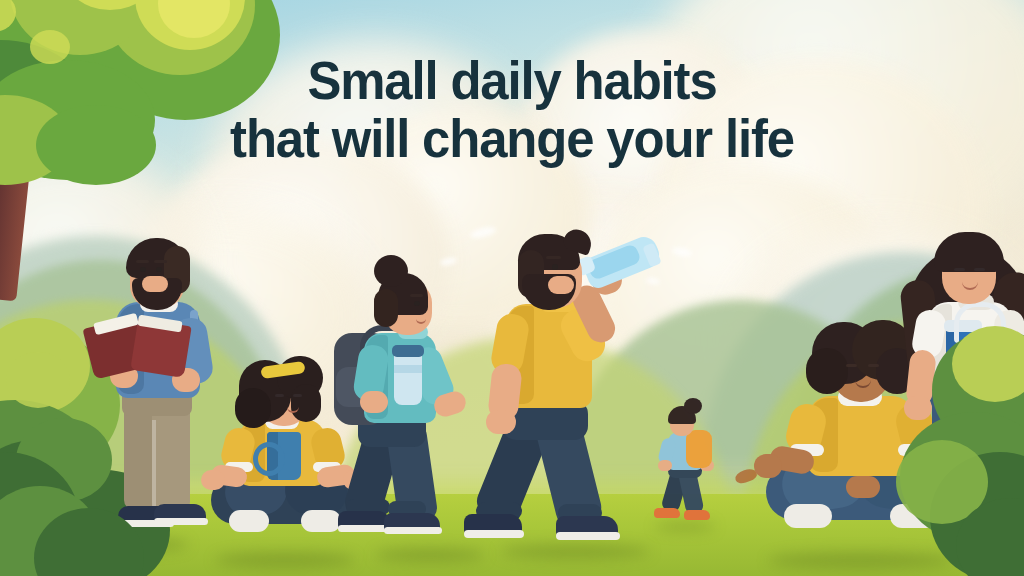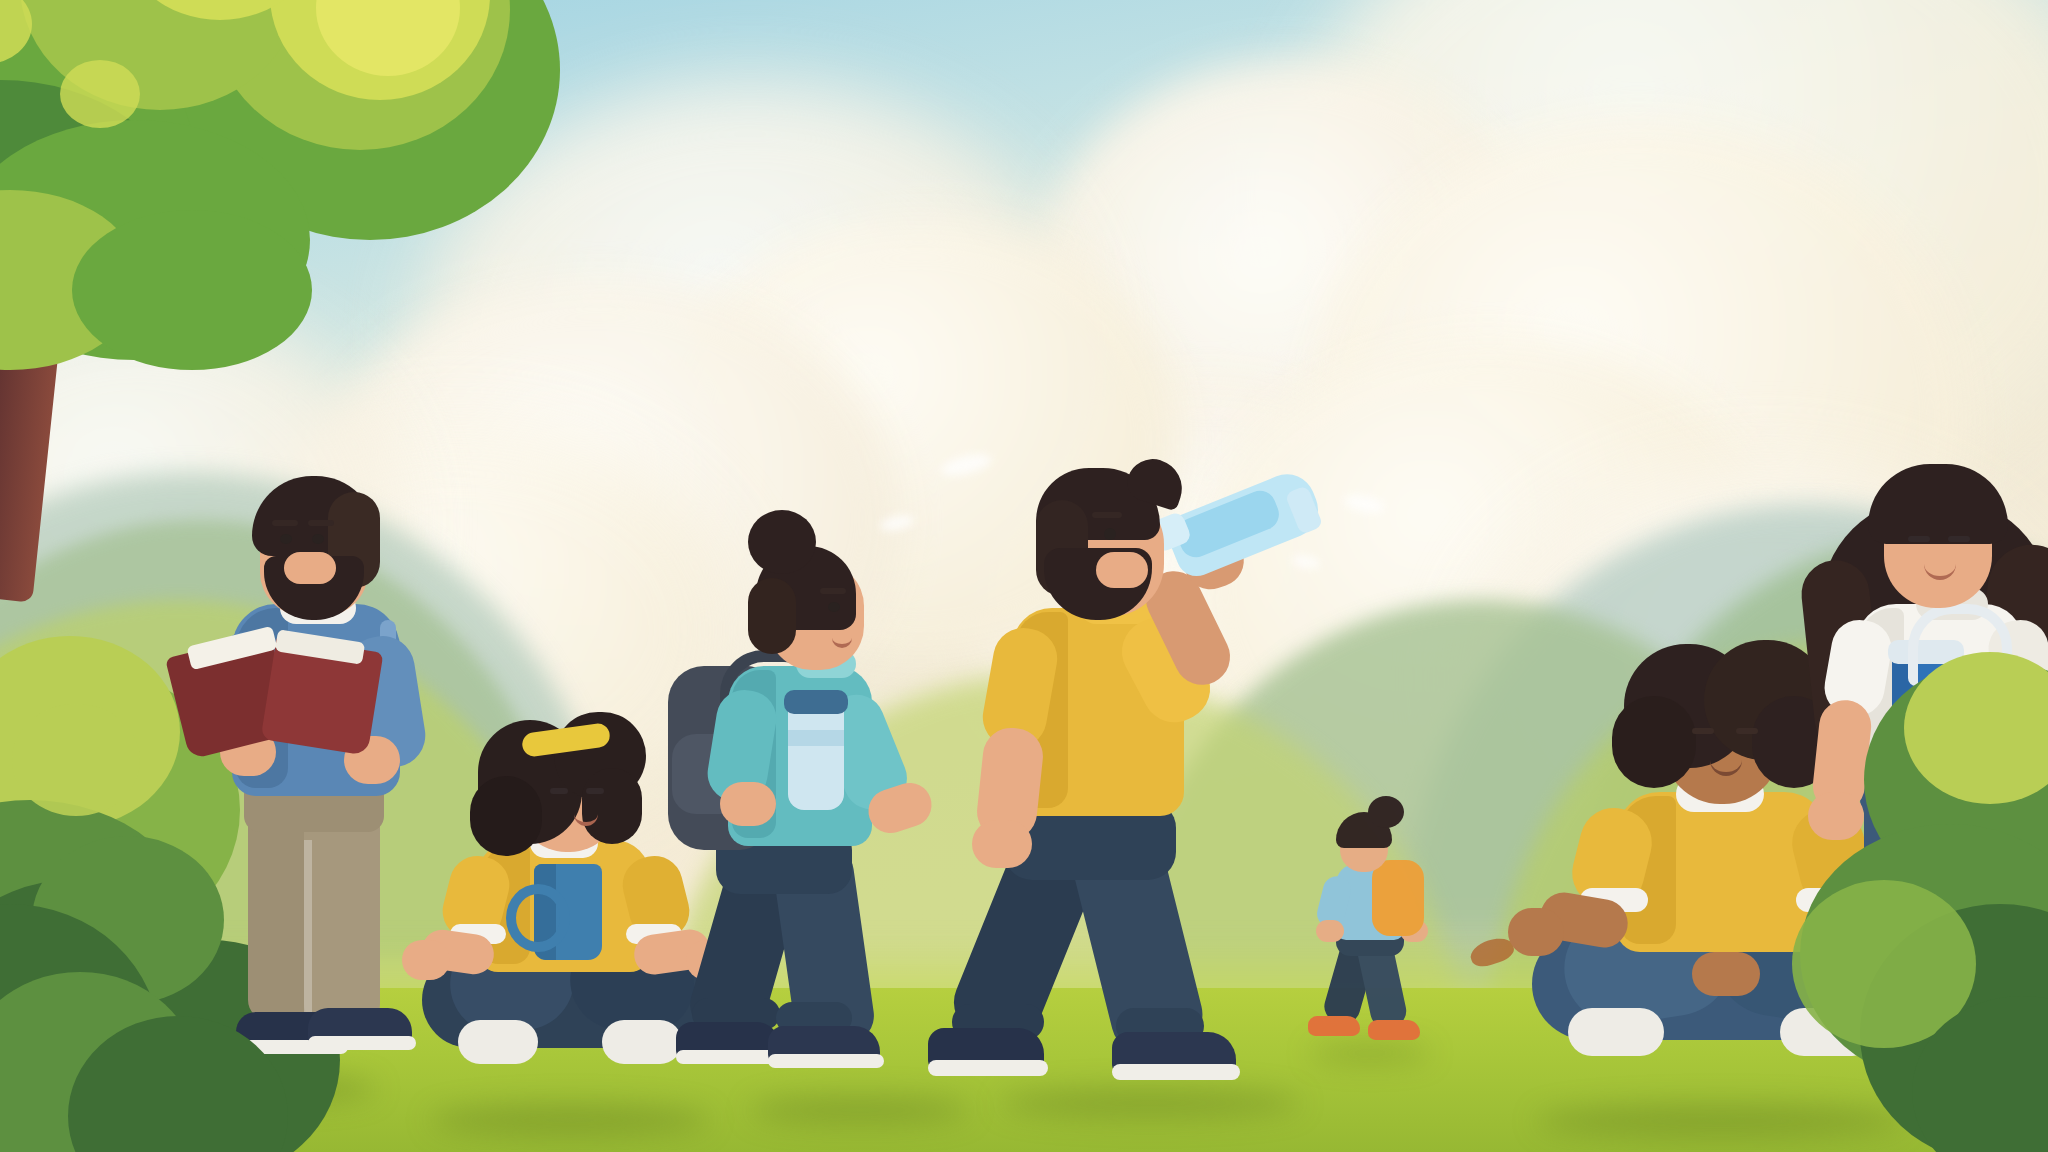--- a/index.html
+++ b/index.html
@@ -424,14 +424,18 @@
     <div class="bush bsh-lt" style="left:896px;top:440px;width:92px;height:84px;opacity:.9"></div>
     <div class="bush bsh-dk" style="left:956px;top:498px;width:110px;height:96px;"></div>
   </div>
 
   <div class="layer" style="pointer-events:none;">
     <div class="bush bsh-dk" style="left:-70px;top:452px;width:150px;height:140px;"></div>
     <div class="bush bsh-md" style="left:-20px;top:486px;width:120px;height:110px;"></div>
     <div class="bush bsh-dk" style="left:34px;top:508px;width:110px;height:100px;"></div>
   </div>
 
+  <div id="title">
+    <span class="line line1">Small daily habits</span>
+    <span class="line line2">that will change your life</span>
+  </div>
 
 </div>
 
 </body></html>

